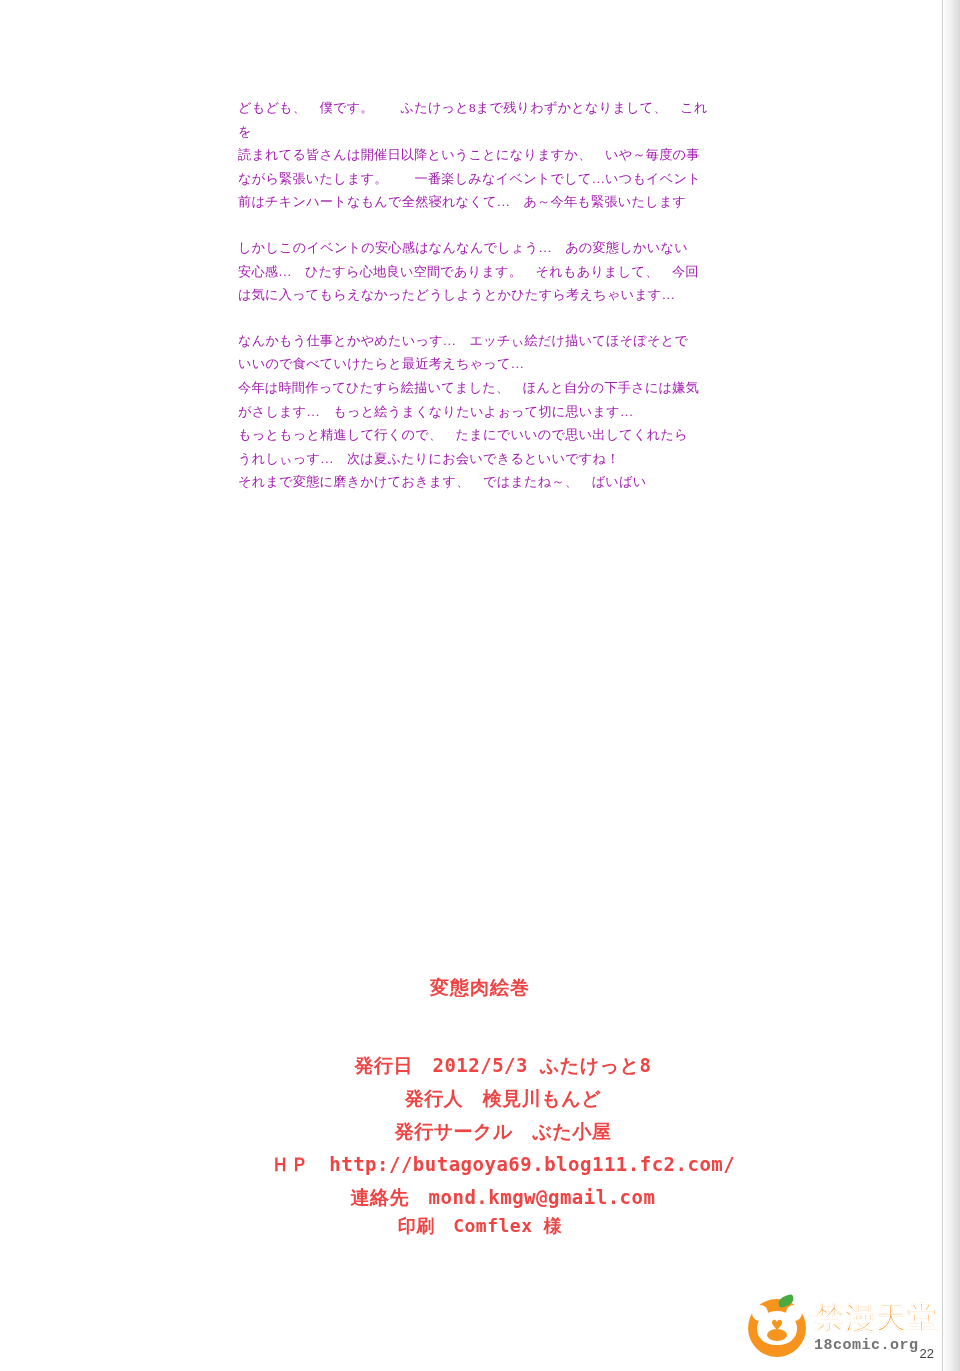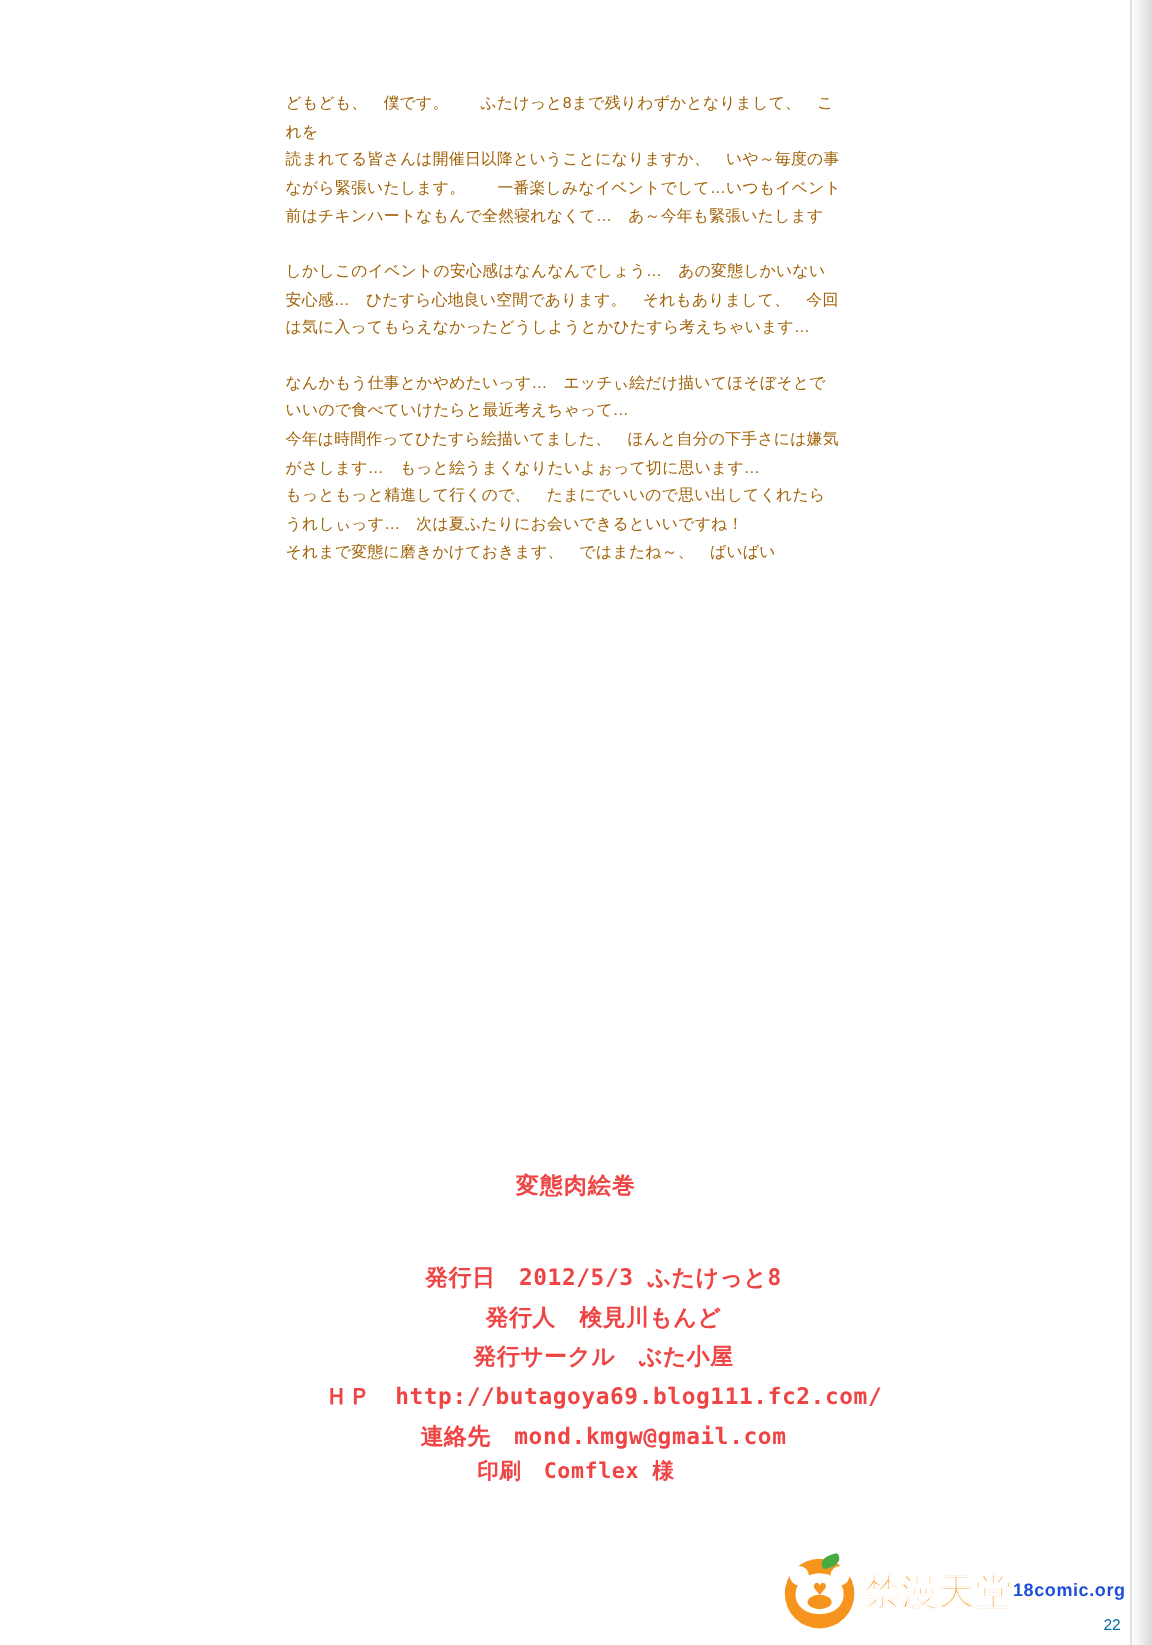--- a/index.html
+++ b/index.html
@@ -32,26 +32,26 @@
     right: 17px;
     width: 1px;
     height: 100%;
     background: #cfcfcf;
   }
 
   
   .afterword {
     position: absolute;
     left: 238px;
-    top: 74px;
+    top: 96px;
     width: 470px;
-    font-family: Liberation Sans, sans-serif;
+    font-family: Liberation Serif, serif;
     font-size: 13.2px;
     line-height: 23.6px;
-    color: #a16207;
+    color: #a21caf;
     letter-spacing: 0.2px;
   }
   .afterword p {
     margin: 0 0 22px 0;
     white-space: pre-wrap;
   }
   .afterword p:last-child {
     margin-bottom: 0;
   }
 
@@ -90,21 +90,21 @@
     white-space: pre;
   }
 
   
   .page-number {
     position: absolute;
     right: 26px;
     bottom: 10px;
     font-family: "Liberation Sans", sans-serif;
     font-size: 13px;
-    color: #0369a1;
+    color: #404040;
     text-align: center;
   }
 
   
   .watermark {
     position: absolute;
     right: 22px;
     bottom: 14px;
     display: flex;
     align-items: center;
@@ -162,38 +162,38 @@
     left: 50%;
     bottom: 4px;
     transform: translateX(-50%);
     width: 20px;
     height: 12px;
     background: #f7941e;
     border-radius: 50%;
   }
   .wm-text {
     display: flex;
-    flex-direction: row;
+    flex-direction: column;
     align-items: flex-start;
     line-height: 1;
   }
   .wm-title {
     font-family: "DejaVu Sans", sans-serif;
     font-size: 30px;
     font-weight: bold;
     color: #f7941e;
     letter-spacing: 1px;
     -webkit-text-stroke: 0.5px #ffffff;
   }
   .wm-sub {
     margin-top: 5px;
-    font-family: Liberation Sans, sans-serif;
+    font-family: Liberation Mono, monospace;
     font-size: 15px;
     font-weight: bold;
-    color: #1d4ed8;
+    color: #737373;
     letter-spacing: 0.5px;
   }
 </style>
 </head>
 <body>
 
 <div class="page">
 
   <div class="right-gutter"></div>
   <div class="right-gutter-line"></div>

